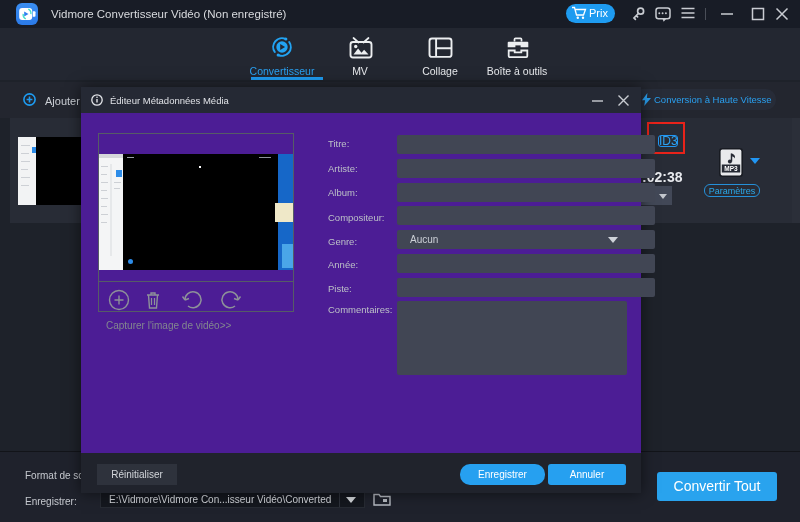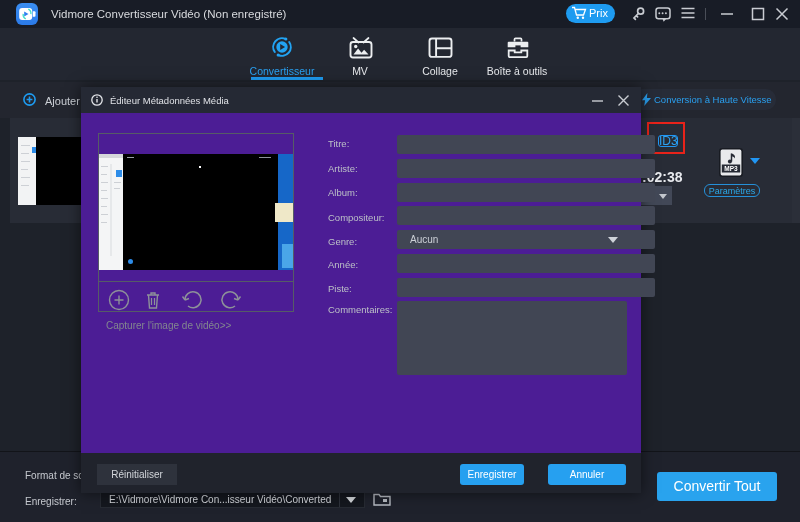--- a/index.html
+++ b/index.html
@@ -40,21 +40,21 @@
 #combo .div{position:absolute;left:238px;top:2px;width:1px;height:14px;background:#2e323b}
 #combo .tri{position:absolute;left:245px;top:6px;width:0;height:0;border-left:5px solid transparent;border-right:5px solid transparent;border-top:6px solid #d4d7dc}
 #folderbtn{position:absolute;left:373px;top:41px;width:18px;height:13px}
 #convert{position:absolute;left:657px;top:20px;width:120px;height:29px;background:#29a3ee;border-radius:3px;color:#fff;font-size:14px;line-height:29px;text-align:center}
 
 #modal{position:absolute;left:81px;top:87px;width:560px;height:406px;background:#4c1d95;box-shadow:0 0 14px rgba(0,0,0,.55)}
 #mhead{position:absolute;left:0;top:0;width:560px;height:26px;background:#252934}
 #mtitle{position:absolute;left:29px;top:8px;font-size:9.5px;color:#dfe1e6}
 #mfoot{position:absolute;left:0;top:366px;width:560px;height:40px;background:#20232c}
 #reset{position:absolute;left:16px;top:11px;width:80px;height:21px;background:#2e323c;color:#d2d5da;font-size:10px;line-height:21px;text-align:center}
-#saveb{position:absolute;left:379px;top:11px;width:64px;height:21px;background:#26a0f0;border-radius:3px;color:#fff;font-size:10px;line-height:21px;text-align:center}
+#saveb{position:absolute;left:379px;top:11px;width:85px;height:21px;background:#26a0f0;border-radius:10px;color:#fff;font-size:10px;line-height:21px;text-align:center}
 #cancelb{position:absolute;left:467px;top:11px;width:78px;height:21px;background:#26a0f0;border-radius:3px;color:#fff;font-size:10px;line-height:21px;text-align:center}
 
 #tbox{position:absolute;left:17px;top:46px;width:196px;height:179px;border:1px solid #565b66}
 #timg{position:absolute;left:0px;top:20px;width:194px;height:116px;background:#000}
 #timg .w{position:absolute;left:0;top:0;width:24px;height:116px;background:#f4f5f6}
 #timg .blu{position:absolute;left:179px;top:0;width:15px;height:116px;background:#1667c8}
 #timg .cream{position:absolute;left:176px;top:49px;width:18px;height:19px;background:#efe8c8}
 #timg .dot{position:absolute;left:100px;top:12px;width:2px;height:2px;background:#fff}
 #tsep{position:absolute;left:0;top:147px;width:194px;height:1px;background:#565b66}
 #capture{position:absolute;left:25px;top:233px;font-size:10px;color:#83878f}

